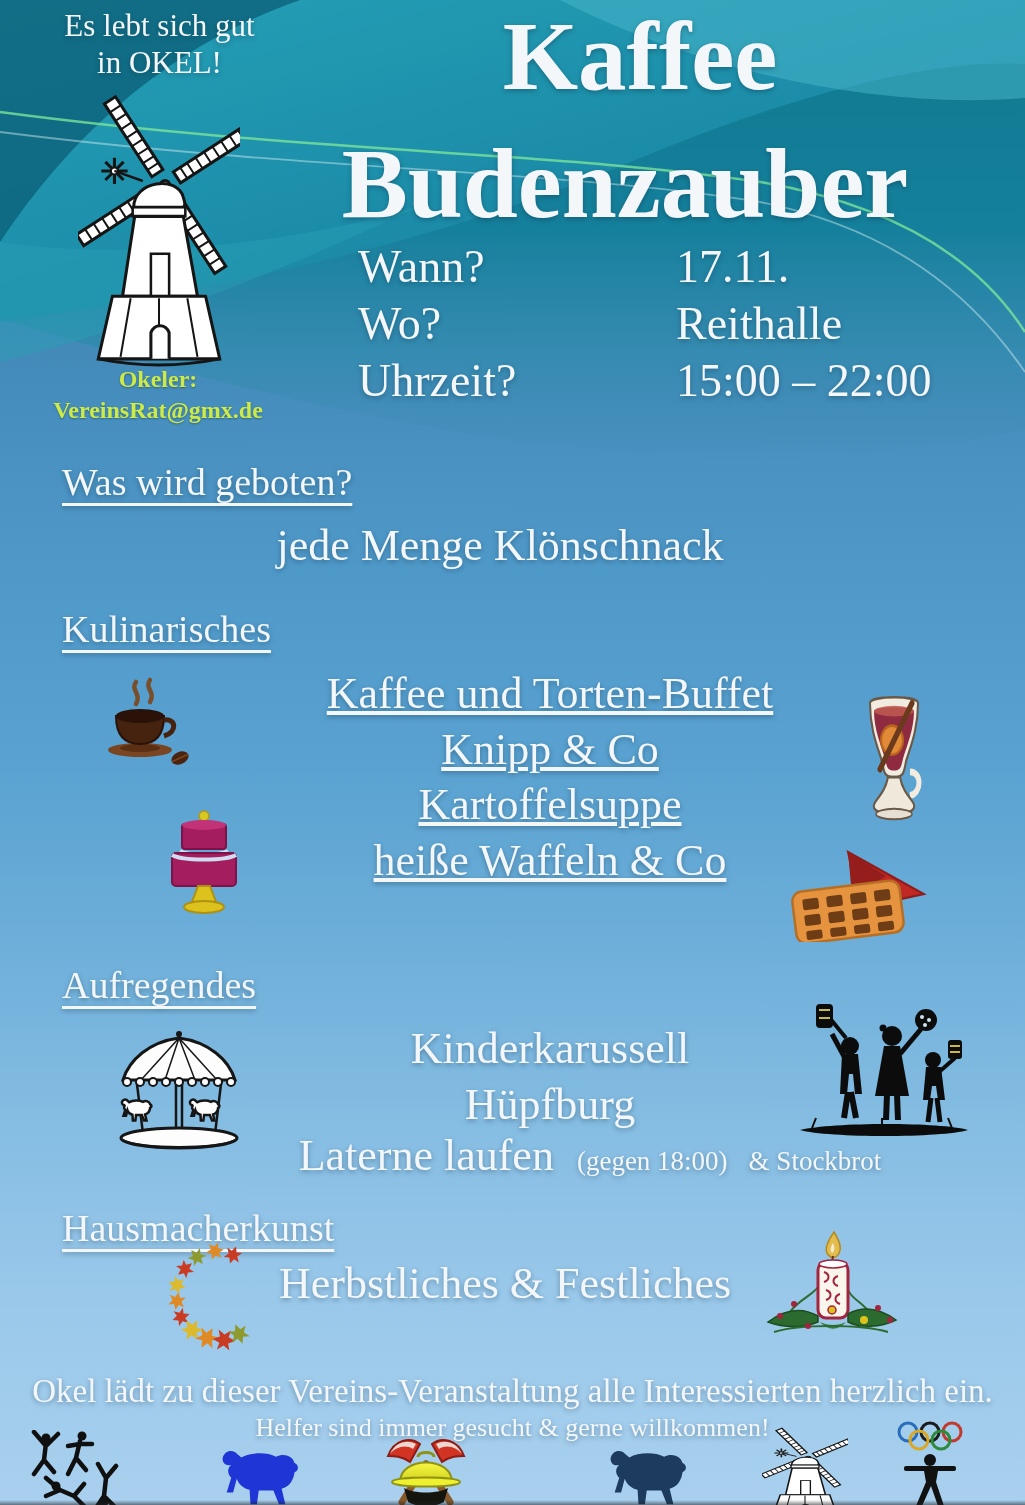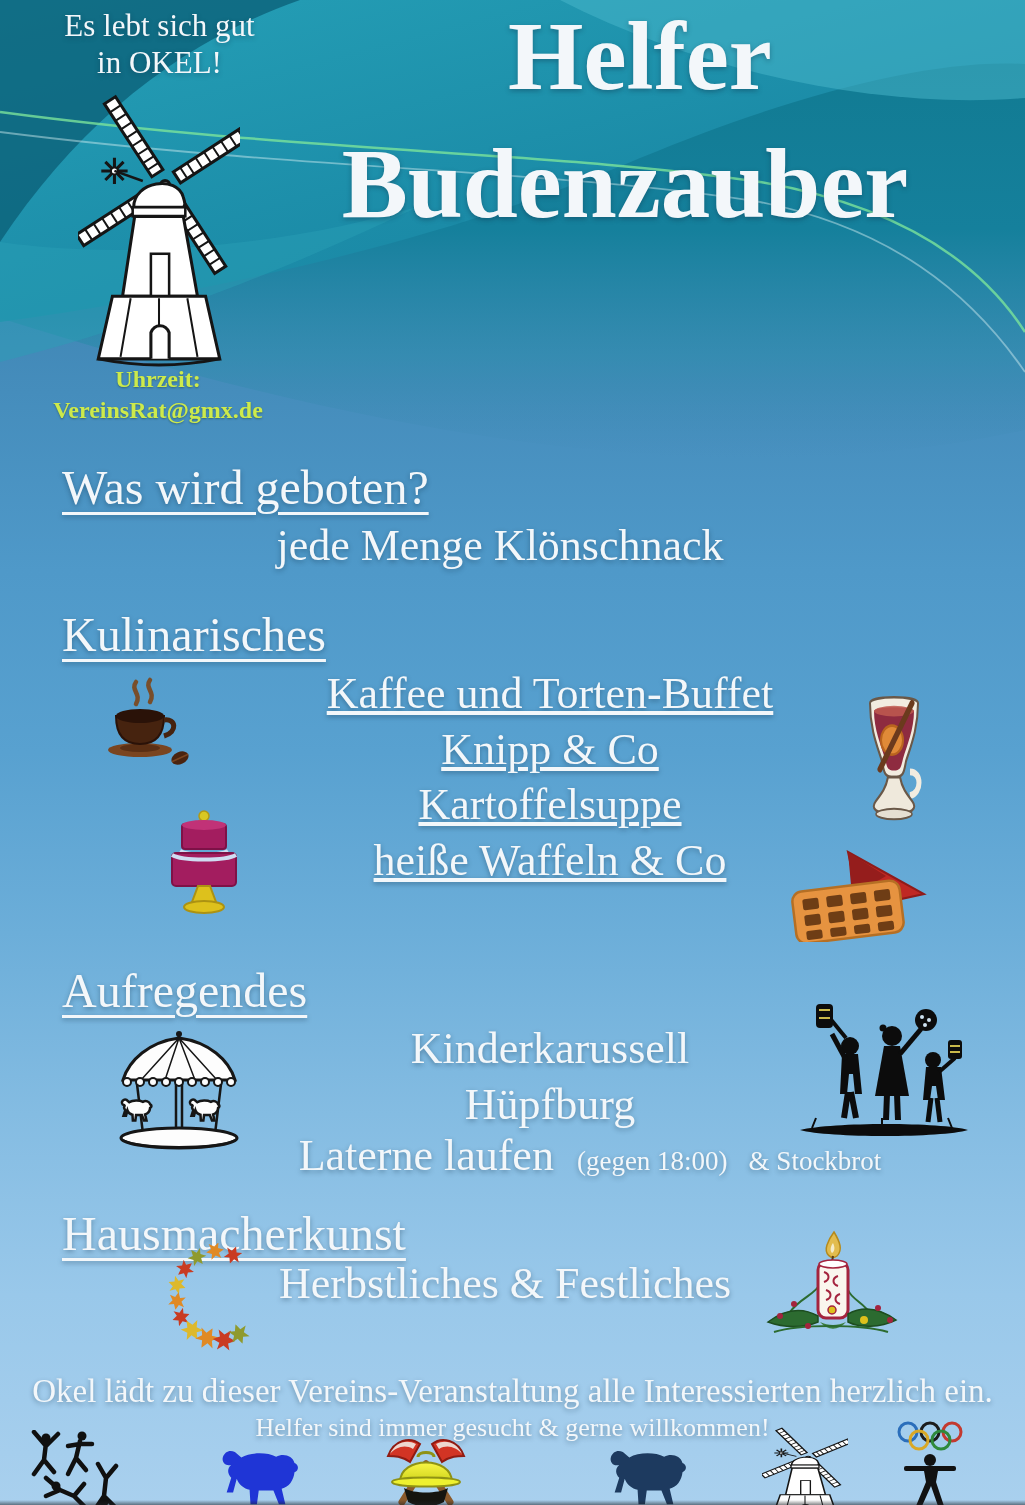--- a/index.html
+++ b/index.html
@@ -5,21 +5,21 @@
   html,body{margin:0;padding:0;background:#222;}
   .poster{
     position:relative; width:1025px; height:1505px; overflow:hidden;
     font-family:"Liberation Serif","DejaVu Serif",serif;
     background:linear-gradient(180deg,#27708f 0%,#3a7fab 10%,#3b80ae 14%,#458dbc 26%,#4f99c9 38%,#58a1d0 50%,#6caed9 62%,#84bce2 74%,#99c8ea 86%,#a9d0ee 100%);
   }
   .abs{position:absolute;}
   .txt{color:#f3f7fa; text-shadow:0 2px 5px rgba(12,42,66,.38); line-height:1.18;}
   .center{text-align:center;}
   .underlined{text-decoration:underline; text-underline-offset:8px; text-decoration-thickness:2.5px;}
-  .heading{font-size:48px;}
+  .heading{font-size:38px;}
   .item{font-size:44px;}
   .note{font-size:27px;}
   svg{display:block;}
   .bottom-strip{position:absolute;left:0;bottom:0;width:100%;height:5px;
     background:linear-gradient(180deg,rgba(30,34,38,0),rgba(30,34,38,.55));}
 </style>
 </head>
 <body>
 
 <div class="poster">
@@ -96,27 +96,41 @@
     <div>in OKEL!</div>
   </div>
 
   <div class="abs" style="left:78px;top:84px;width:162px;height:288px;">
     <svg width="162" height="288" viewBox="0 0 160 285" preserveAspectRatio="none">
         <use href="#sym-windmill"></use>
       </svg>
   </div>
 
   <div class="abs center" style="left:28px;top:364px;width:260px;color:#cdea4b;font-size:24px;font-weight:700;line-height:1.3;text-shadow:0 1px 2px rgba(20,40,20,.4);">
-    <div>Uhrzeit:</div>
+    <div>Okeler:</div>
     <div>VereinsRat@gmx.de</div>
   </div>
 
-  <div class="abs txt center" style="left:260px;top:4px;width:760px;font-size:97px;font-weight:700;line-height:1.1;">Helfer</div>
+  <div class="abs txt center" style="left:260px;top:4px;width:760px;font-size:97px;font-weight:700;line-height:1.1;">Kaffee</div>
   <div class="abs txt center" style="left:230px;top:130px;width:790px;font-size:99px;font-weight:700;line-height:1.1;">Budenzauber</div>
 
+  <div class="abs txt" style="left:358px;top:238px;width:620px;font-size:46px;line-height:57px;">
+    <div style="display:flex;">
+      <span style="width:318px;">Wann?</span>
+      <span>17.11.</span>
+    </div>
+    <div style="display:flex;">
+      <span style="width:318px;">Wo?</span>
+      <span>Reithalle</span>
+    </div>
+    <div style="display:flex;">
+      <span style="width:318px;">Uhrzeit?</span>
+      <span>15:00 – 22:00</span>
+    </div>
+  </div>
 
   <div class="abs txt heading underlined" style="left:62px;top:460px;">Was wird geboten?</div>
   <div class="abs txt item center" style="left:100px;top:520px;width:800px;">jede Menge Klönschnack</div>
 
   <div class="abs txt heading underlined" style="left:62px;top:607px;">Kulinarisches</div>
   <div class="abs txt item center" style="left:150px;top:666px;width:800px;line-height:55.5px;text-decoration:underline;">
     <div>Kaffee und Torten-Buffet</div>
     <div>Knipp &amp; Co</div>
     <div>Kartoffelsuppe</div>
     <div>heiße Waffeln &amp; Co</div>

